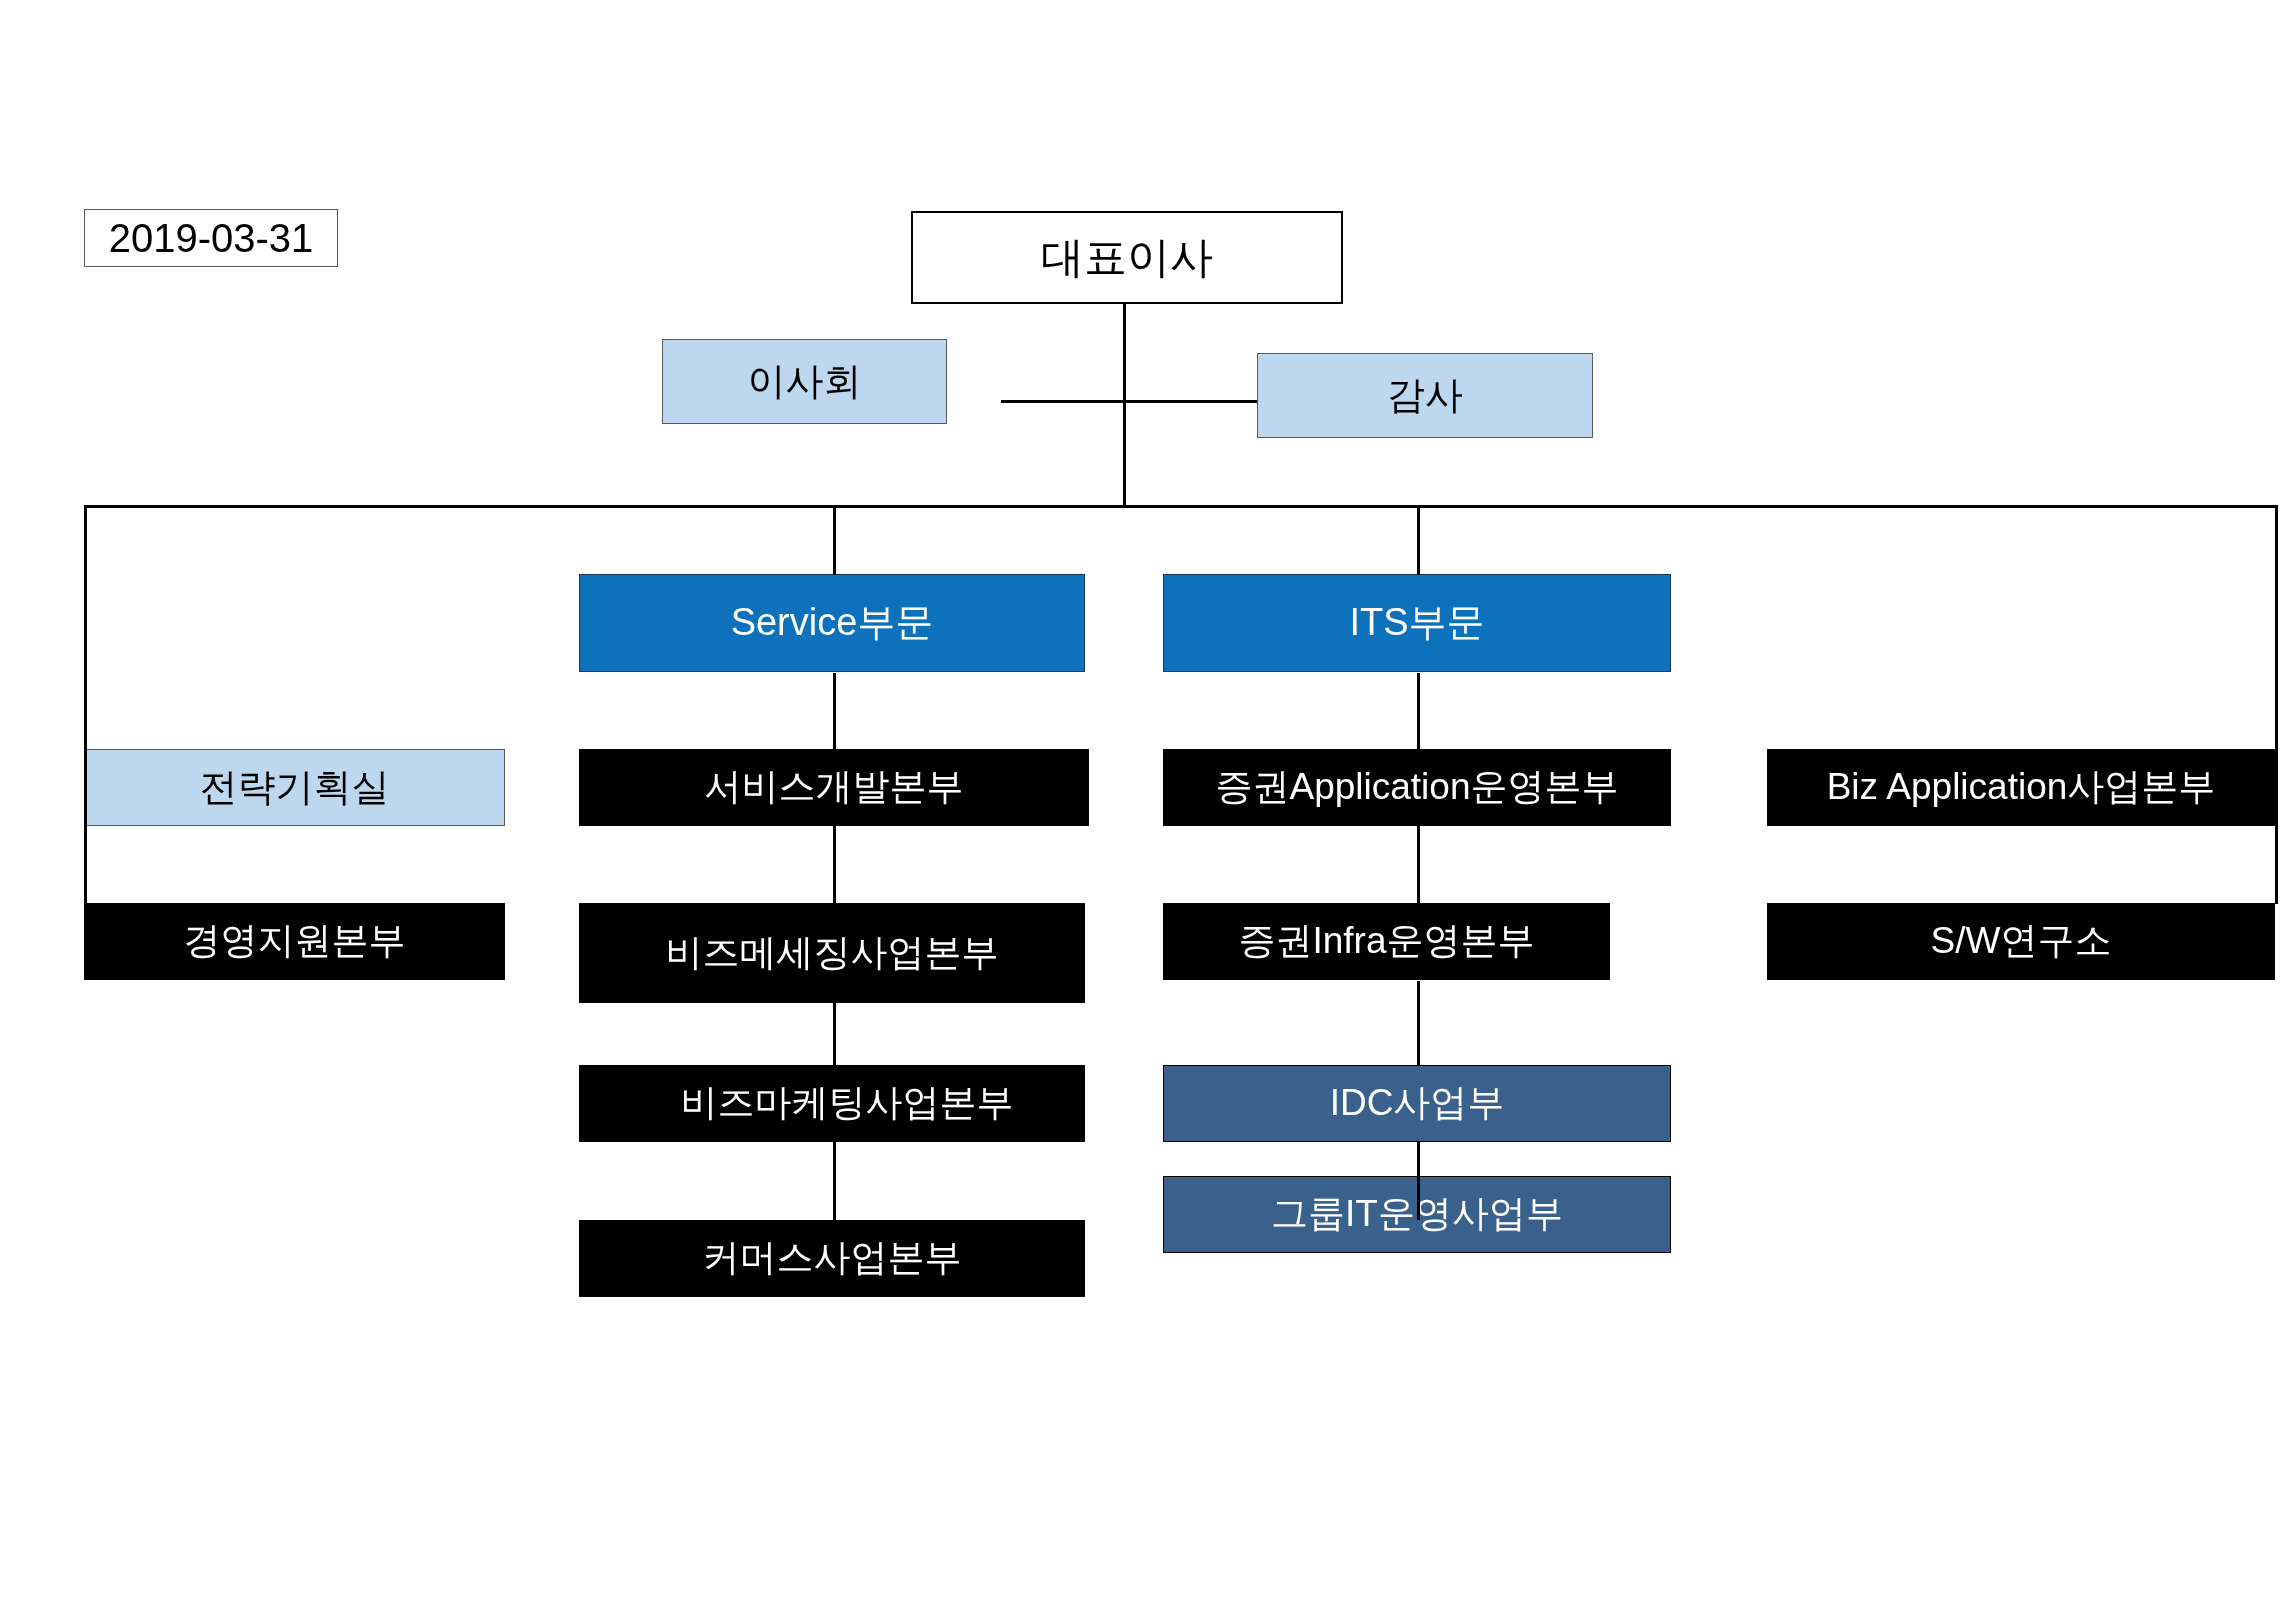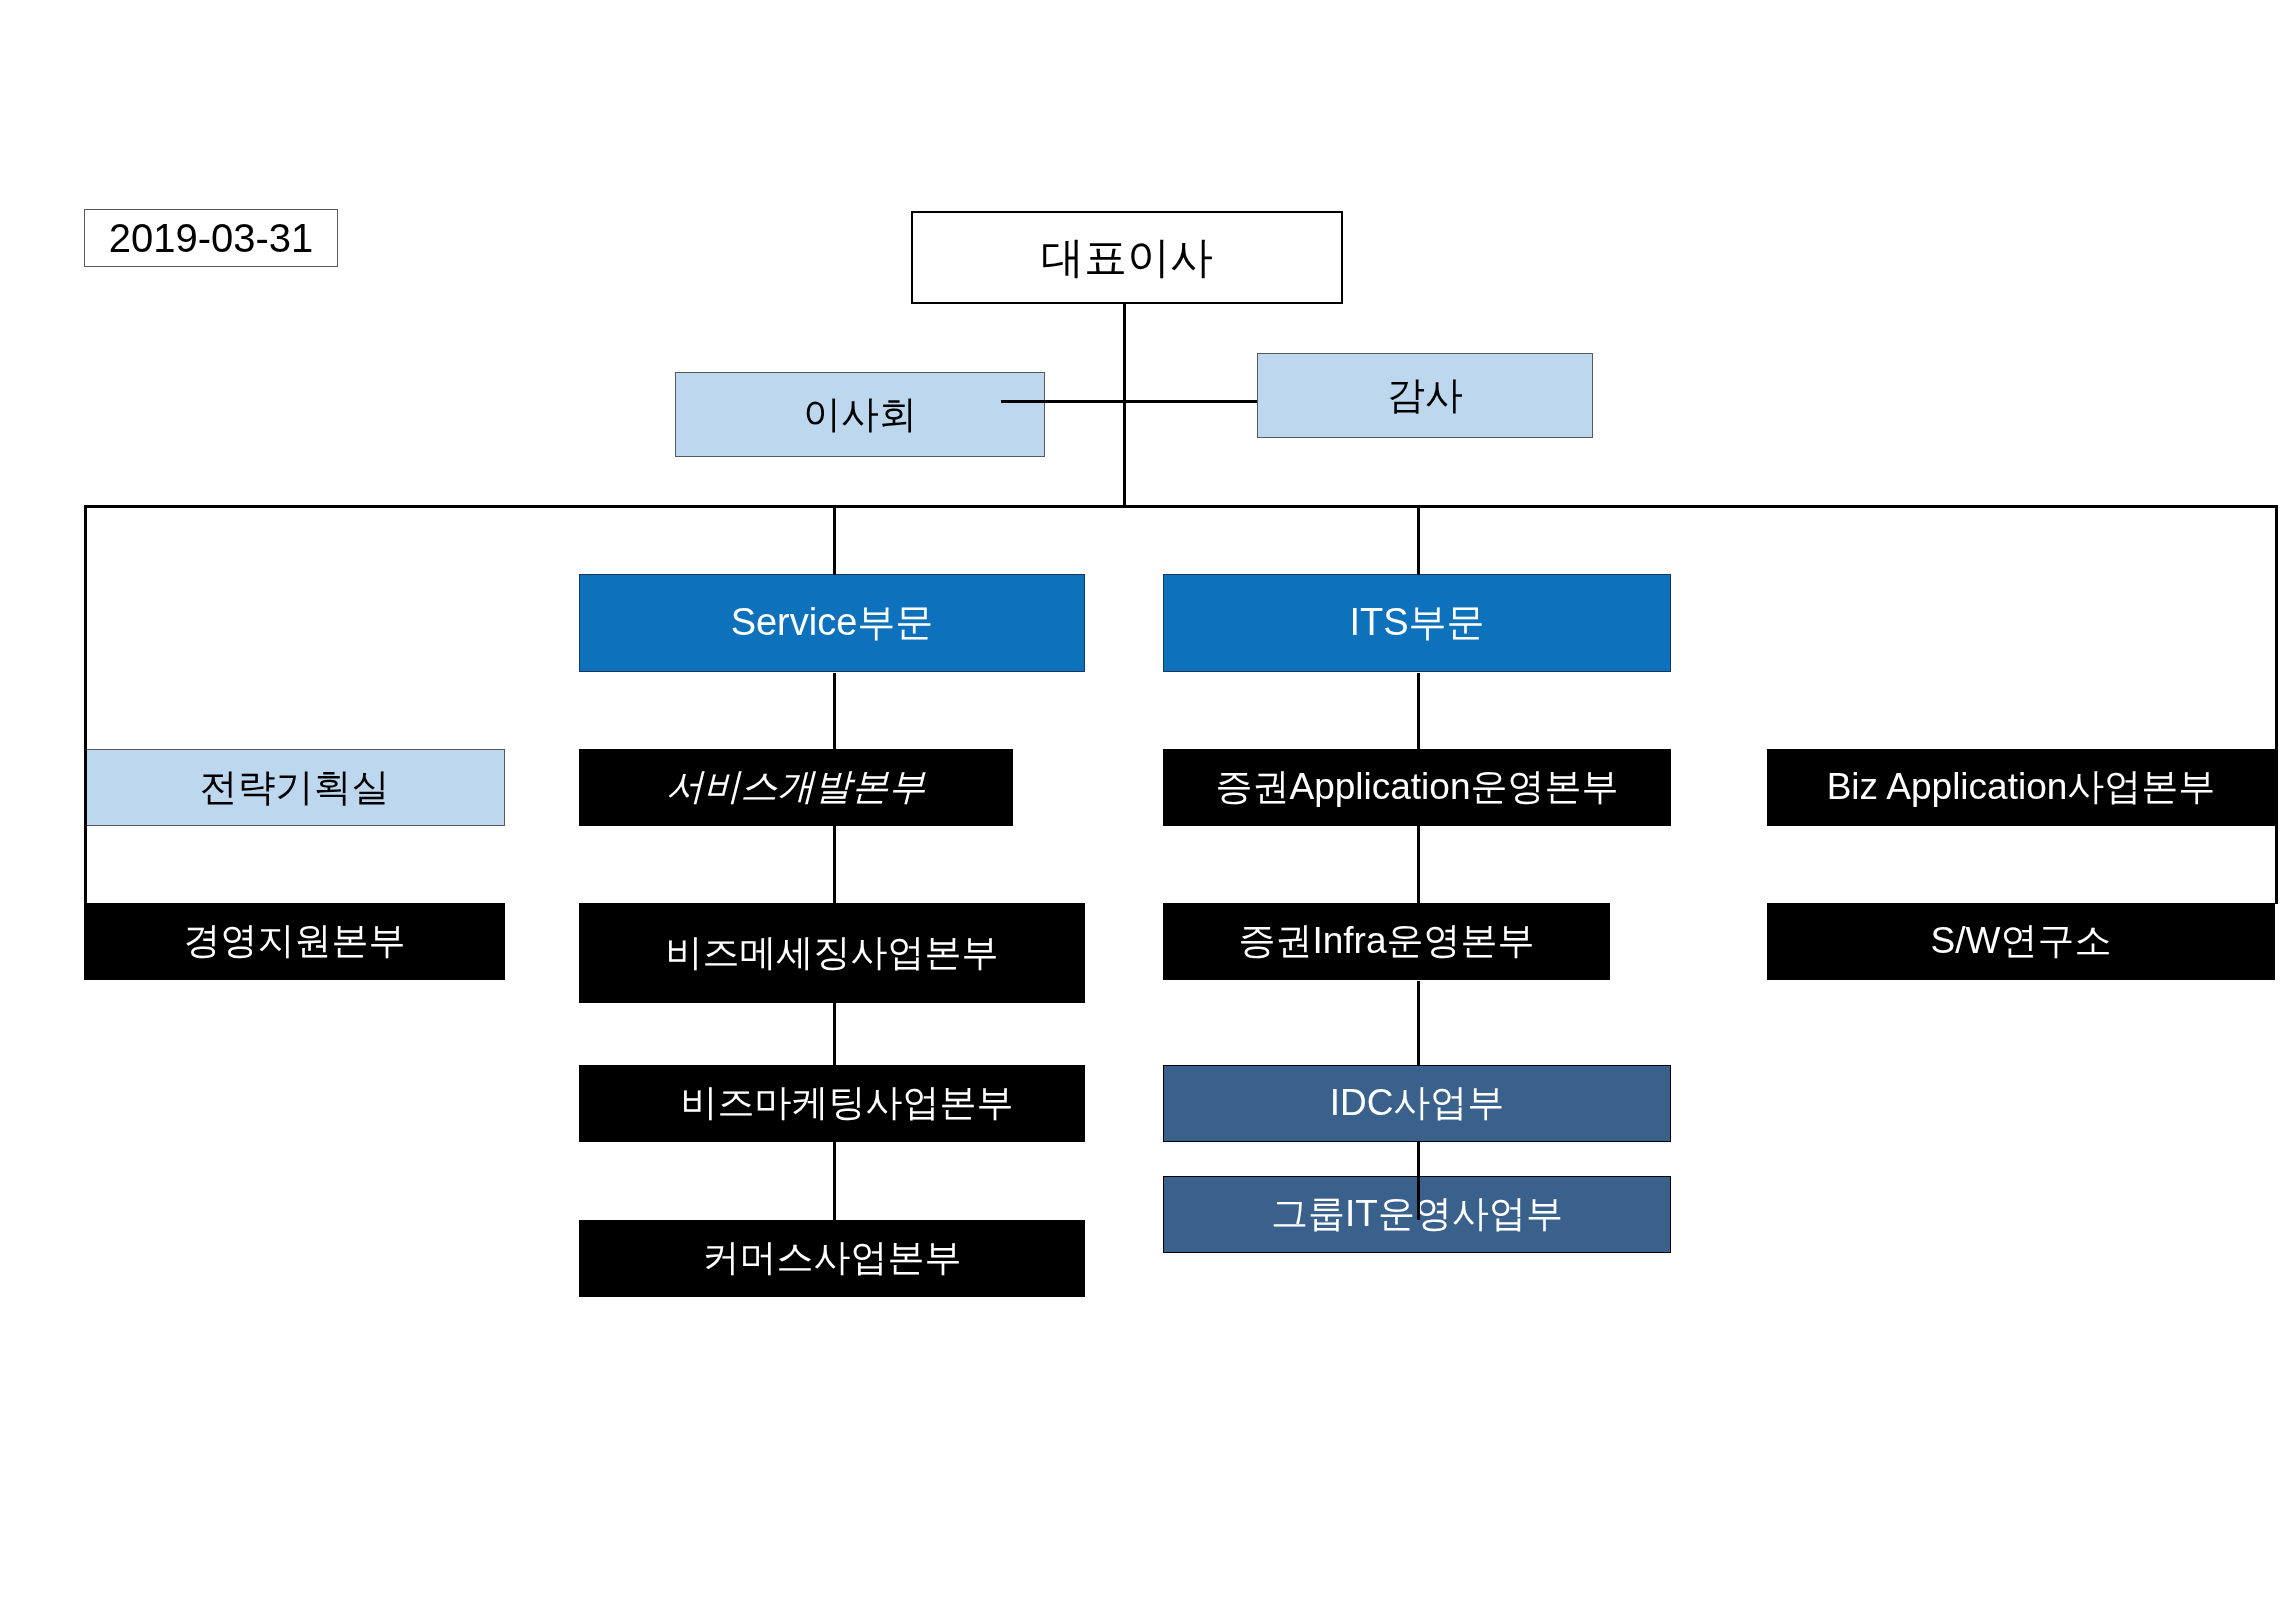--- a/index.html
+++ b/index.html
@@ -58,30 +58,30 @@
     color:#fff;
   }
   .line{
     position:absolute;
     background:#000000;
   }
 
   
   #date-box      {left:84px;  top:209px;  width:254px; height:58px;}
   #ceo-box       {left:911px; top:211px;  width:432px; height:93px;}
-  #board-box     {left:662px; top:372px;  width:370px; height:85px;margin-left:13px;}
+  #board-box     {left:662px; top:339px;  width:285px; height:85px;}
   #auditor-box   {left:1257px; top:353px;  width:336px; height:85px;}
 
   #svc-division  {left:579px;  top:574px;  width:506px; height:98px;}
   #its-division  {left:1163px; top:574px;  width:508px; height:98px;}
 
   #c1-u0 {left:84px;  top:749px; width:421px; height:77px;}
   #c1-u1 {left:84px;  top:903px; width:421px; height:77px;}
 
-  #c2-u0 {left:579px;  top:749px; width:434px; height:77px;font-style:italic;}
+  #c2-u0 {left:579px;  top:749px; width:510px; height:77px;}
   #c2-u1 {left:579px;  top:903px; width:506px; height:100px;}
   #c2-u2 {left:579px;  top:1065px; width:506px; height:77px;padding-left:30px;}
   #c2-u3 {left:579px;  top:1220px; width:506px; height:77px;}
 
   #c3-u0 {left:1163px; top:749px; width:508px; height:77px;}
   #c3-u1 {left:1163px; top:903px; width:447px; height:77px;}
   #c3-u2 {left:1163px; top:1065px; width:508px; height:77px;}
   #c3-u3 {left:1163px; top:1176px; width:508px; height:77px;}
 
   #c4-u0 {left:1767px; top:749px; width:508px; height:77px;}

